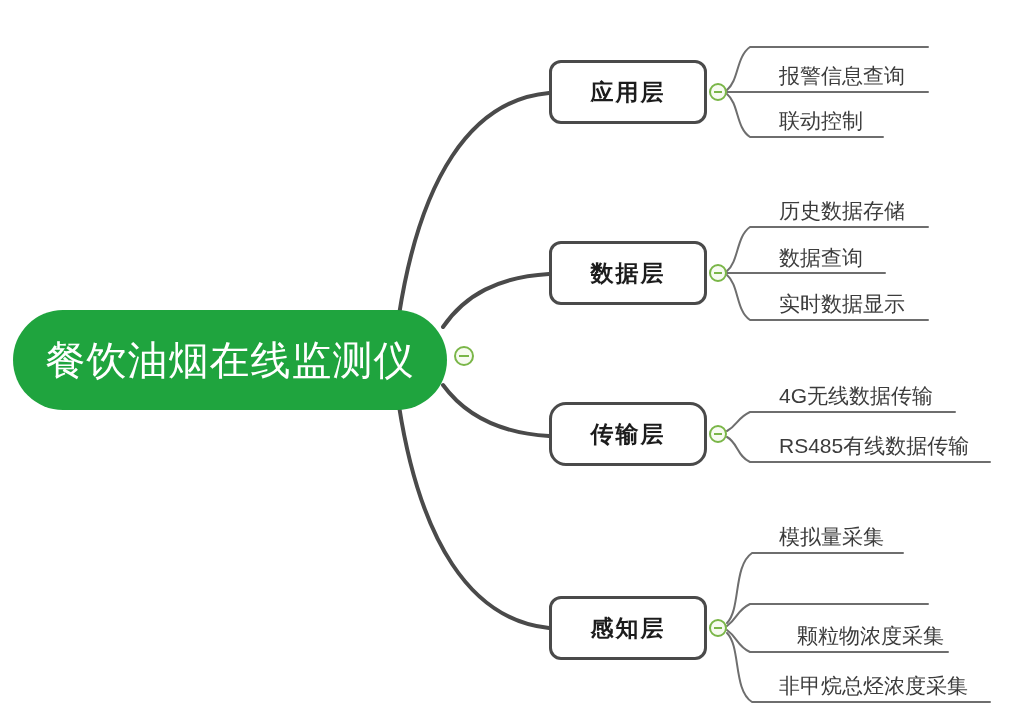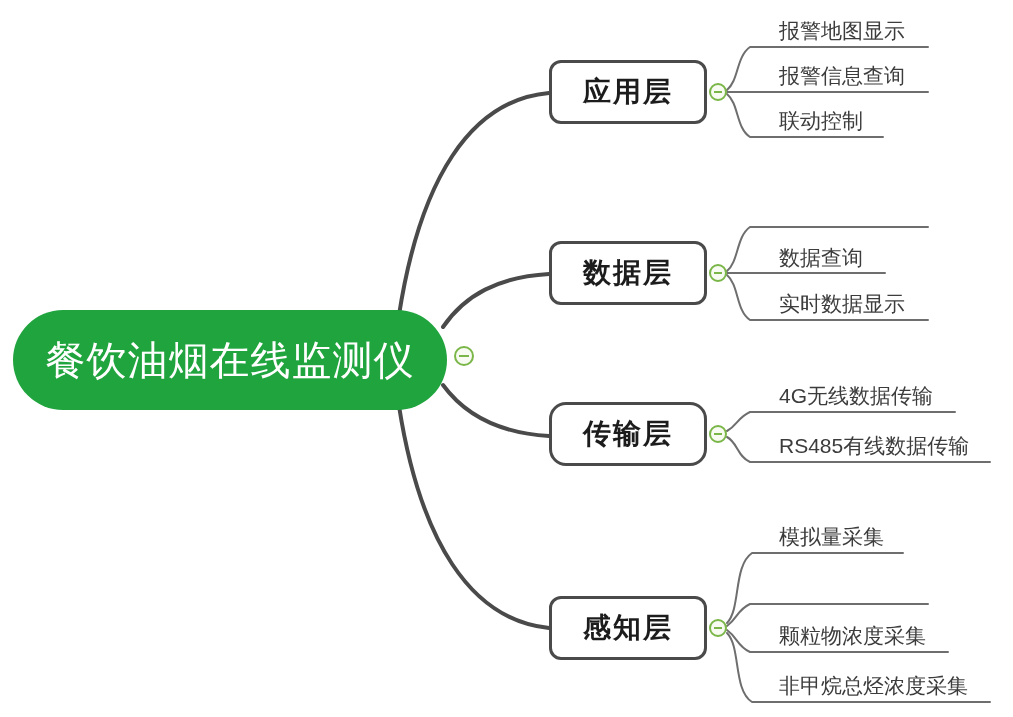--- a/index.html
+++ b/index.html
@@ -34,21 +34,21 @@
     cursor:default;
   }
   .branch-topic{
     position:absolute;z-index:3;
     left:549px;width:158px;height:64px;
     box-sizing:border-box;
     background:#ffffff;
     border:3px solid var(--main-line);
     border-radius:12px;
     display:flex;align-items:center;justify-content:center;
-    color:var(--branch-text);font-size:28px;font-weight:bold;
+    color:var(--branch-text);font-size:23px;font-weight:bold;
     letter-spacing:2px;
   }
   .leaf-topic{
     position:absolute;z-index:3;
     left:779px;
     color:var(--leaf-text);
     font-size:21px;line-height:25px;
     white-space:nowrap;
   }
   .collapse{
@@ -112,27 +112,27 @@
   <div class="collapse" style="left:709px;top:264px;">
       <span class="minus-bar"></span>
     </div>
   <div class="collapse" style="left:709px;top:425px;">
       <span class="minus-bar"></span>
     </div>
   <div class="collapse" style="left:709px;top:619px;">
       <span class="minus-bar"></span>
     </div>
 
-  <div class="leaf-topic" style="top:18px;">报警地图显示</div>
   <div class="leaf-topic" style="top:63px;text-align:right;">报警信息查询</div>
   <div class="leaf-topic" style="top:108px;">联动控制</div>
 
+  <div class="leaf-topic" style="top:198px;">历史数据存储</div>
   <div class="leaf-topic" style="top:245px;">数据查询</div>
   <div class="leaf-topic" style="top:291px;">实时数据显示</div>
 
   <div class="leaf-topic" style="top:383px;">4G无线数据传输</div>
   <div class="leaf-topic" style="top:433px;">RS485有线数据传输</div>
 
   <div class="leaf-topic" style="top:524px;">模拟量采集</div>
-  <div class="leaf-topic" style="top:623px;">颗粒物浓度采集</div>
+  <div class="leaf-topic" style="top:623px;margin-left:18px;">颗粒物浓度采集</div>
   <div class="leaf-topic" style="top:673px;">非甲烷总烃浓度采集</div>
 
 </div>
 
 </body></html>

